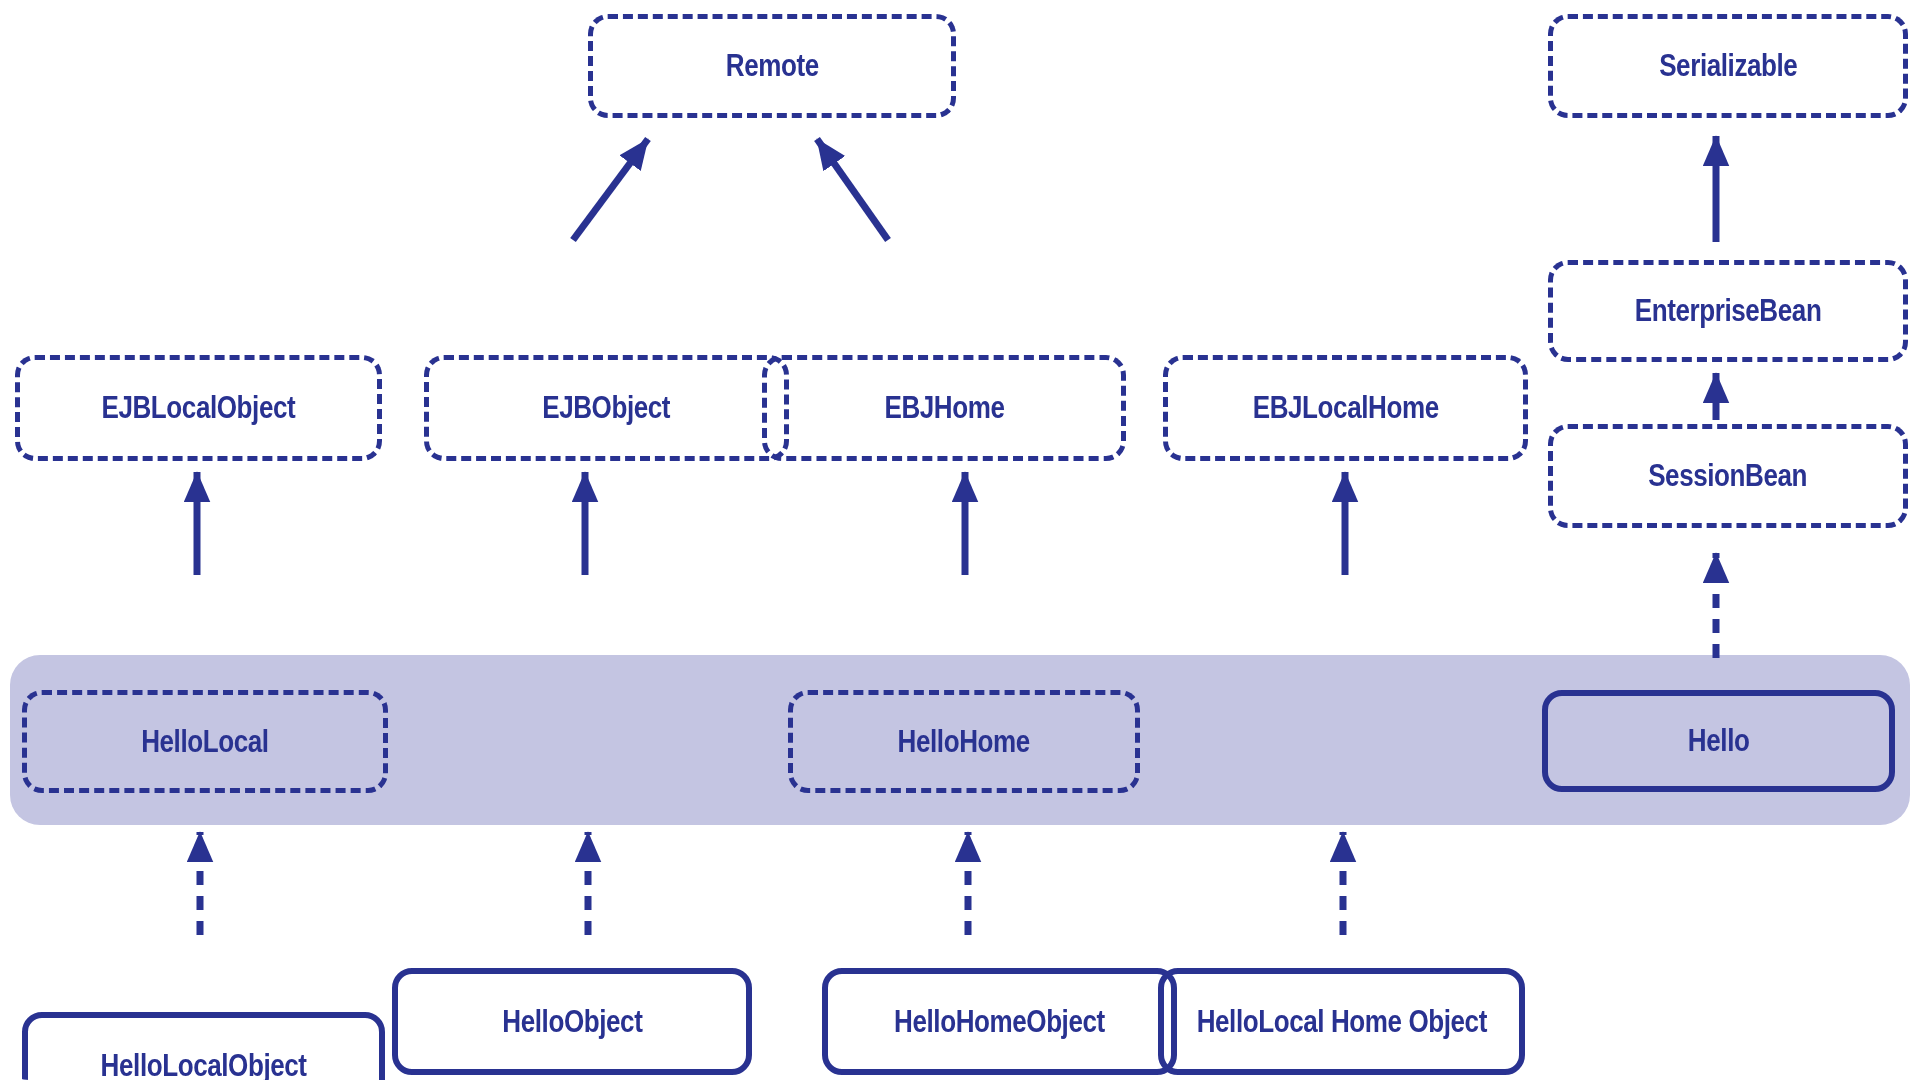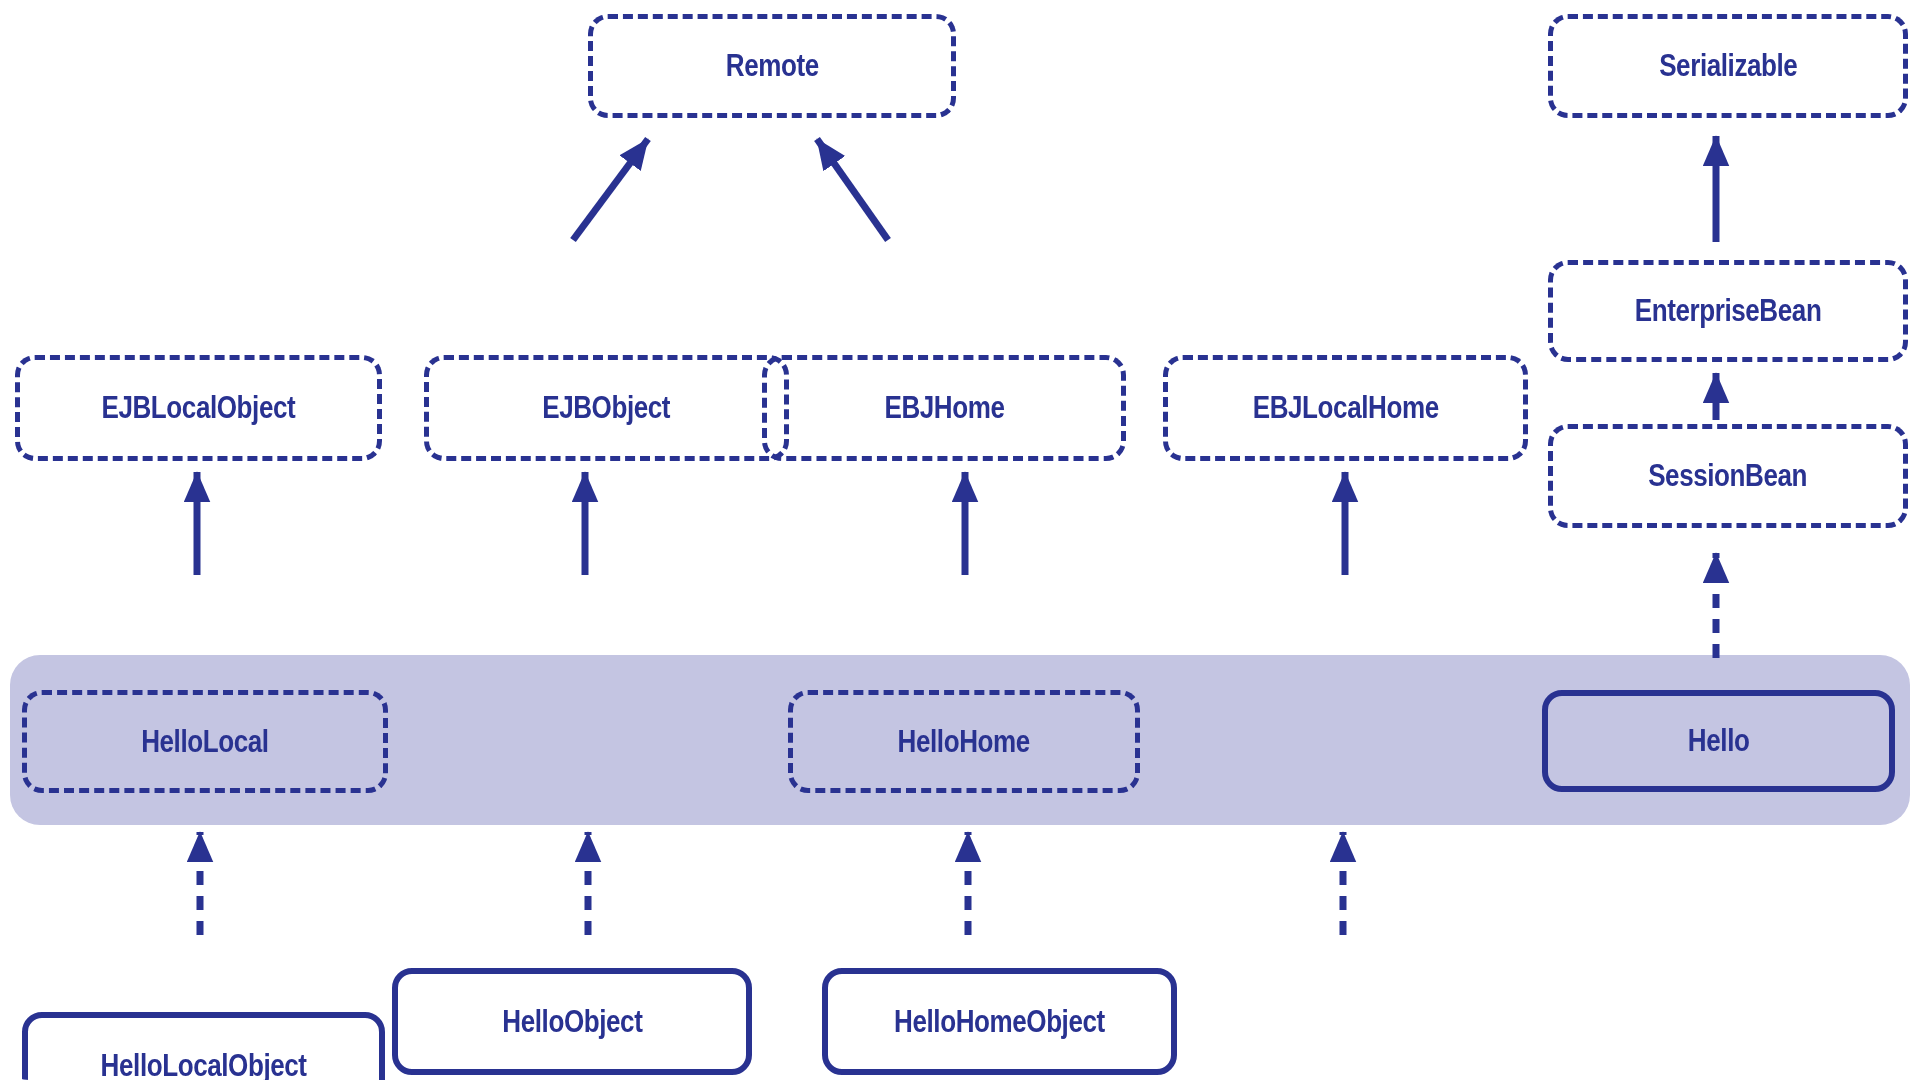--- a/index.html
+++ b/index.html
@@ -116,14 +116,17 @@
 
   <div class="box solid" style="left:22px;top:1012px;width:363px;height:107px;">
     <span>HelloLocalObject</span>
   </div>
   <div class="box solid" style="left:392px;top:968px;width:360px;height:107px;">
     <span>HelloObject</span>
   </div>
   <div class="box solid" style="left:790px;top:968px;width:355px;height:107px;margin-left:32px;">
     <span>HelloHomeObject</span>
   </div>
+  <div class="box solid" style="left:1158px;top:968px;width:367px;height:107px;">
+    <span>HelloLocal Home Object</span>
+  </div>
 
 </div>
 
 </body></html>

